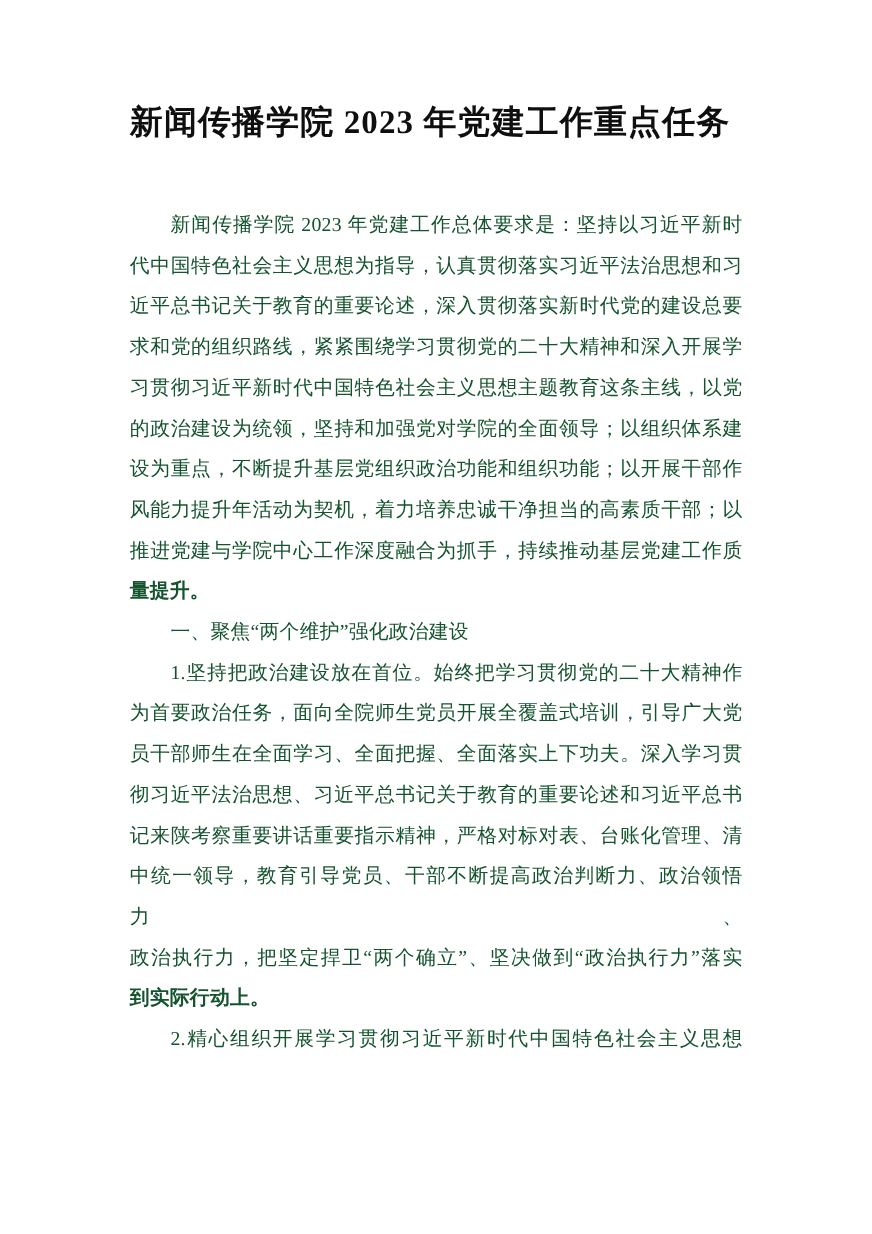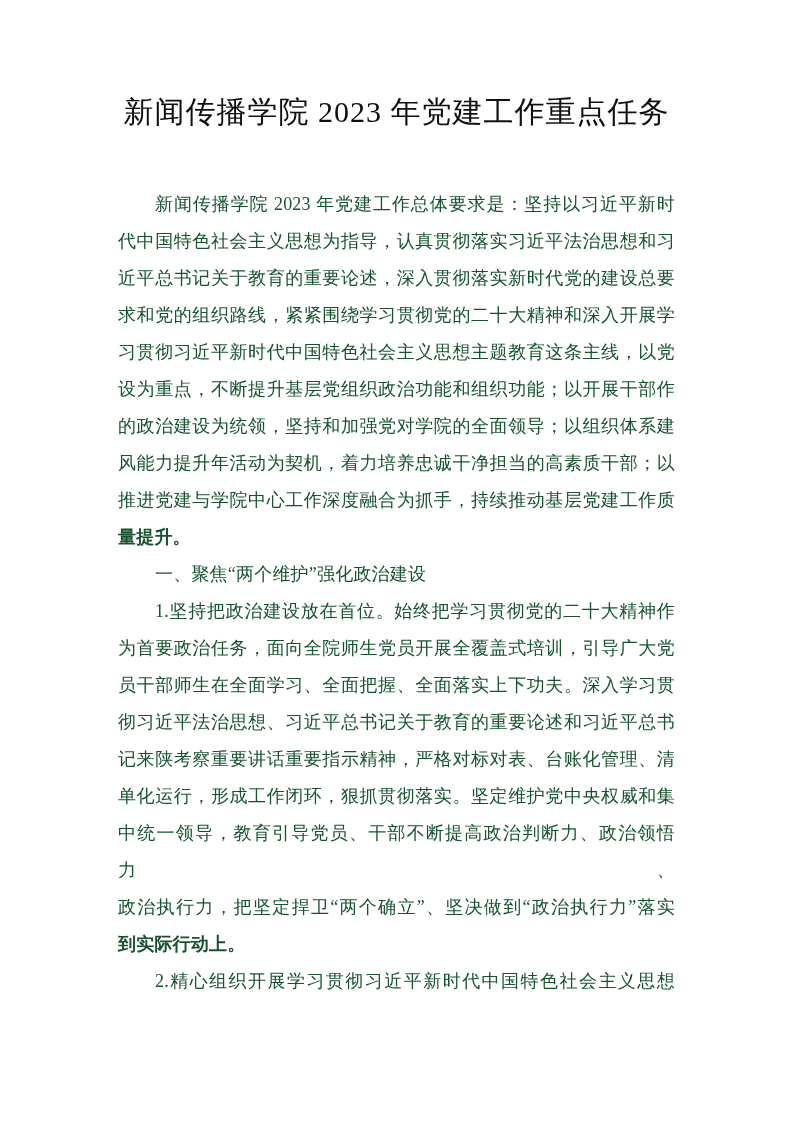--- a/index.html
+++ b/index.html
@@ -11,23 +11,22 @@
     width: 793px;
     height: 1122px;
     margin: 0 auto;
     background: #ffffff;
     padding: 86px 118px 0 118px;
     overflow: hidden;
   }
 
   .doc-title {
     font-size: 30px;
-    font-weight: normal;
+    font-weight: bold;
     color: #0f0f0f;
-    text-align: center;
     line-height: 52px;
     letter-spacing: 1px;
     margin-bottom: 48px;
     white-space: nowrap;
   }
 
   .doc-body { width: 557px; }
 
   .line {
     font-size: 18px;
@@ -45,30 +44,29 @@
 <body>
 
 <div class="page">
   <div class="doc-title">新闻传播学院 2023 年党建工作重点任务</div>
   <div class="doc-body">
       <div class="line first">新闻传播学院 2023 年党建工作总体要求是：坚持以习近平新时</div>
       <div class="line mid">代中国特色社会主义思想为指导，认真贯彻落实习近平法治思想和习</div>
       <div class="line mid">近平总书记关于教育的重要论述，深入贯彻落实新时代党的建设总要</div>
       <div class="line mid">求和党的组织路线，紧紧围绕学习贯彻党的二十大精神和深入开展学</div>
       <div class="line mid">习贯彻习近平新时代中国特色社会主义思想主题教育这条主线，以党</div>
+      <div class="line mid">的政治建设为统领，坚持和加强党对学院的全面领导；以组织体系建</div>
       <div class="line mid">设为重点，不断提升基层党组织政治功能和组织功能；以开展干部作</div>
-      <div class="line mid">的政治建设为统领，坚持和加强党对学院的全面领导；以组织体系建</div>
       <div class="line mid">风能力提升年活动为契机，着力培养忠诚干净担当的高素质干部；以</div>
       <div class="line mid">推进党建与学院中心工作深度融合为抓手，持续推动基层党建工作质</div>
       <div class="line end">量提升。</div>
       <div class="line heading">一、聚焦“两个维护”强化政治建设</div>
       <div class="line first">1.坚持把政治建设放在首位。始终把学习贯彻党的二十大精神作</div>
       <div class="line mid">为首要政治任务，面向全院师生党员开展全覆盖式培训，引导广大党</div>
       <div class="line mid">员干部师生在全面学习、全面把握、全面落实上下功夫。深入学习贯</div>
       <div class="line mid">彻习近平法治思想、习近平总书记关于教育的重要论述和习近平总书</div>
       <div class="line mid">记来陕考察重要讲话重要指示精神，严格对标对表、台账化管理、清</div>
-      <div class="line mid">单化运行，形成工作闭环，狠抓贯彻落实。坚定维护党中央权威和集</div>
       <div class="line mid">中统一领导，教育引导党员、干部不断提高政治判断力、政治领悟力、</div>
       <div class="line mid">政治执行力，把坚定捍卫“两个确立”、坚决做到“政治执行力”落实</div>
       <div class="line end">到实际行动上。</div>
       <div class="line first">2.精心组织开展学习贯彻习近平新时代中国特色社会主义思想</div>
     </div>
 </div>
 
 </body></html>

